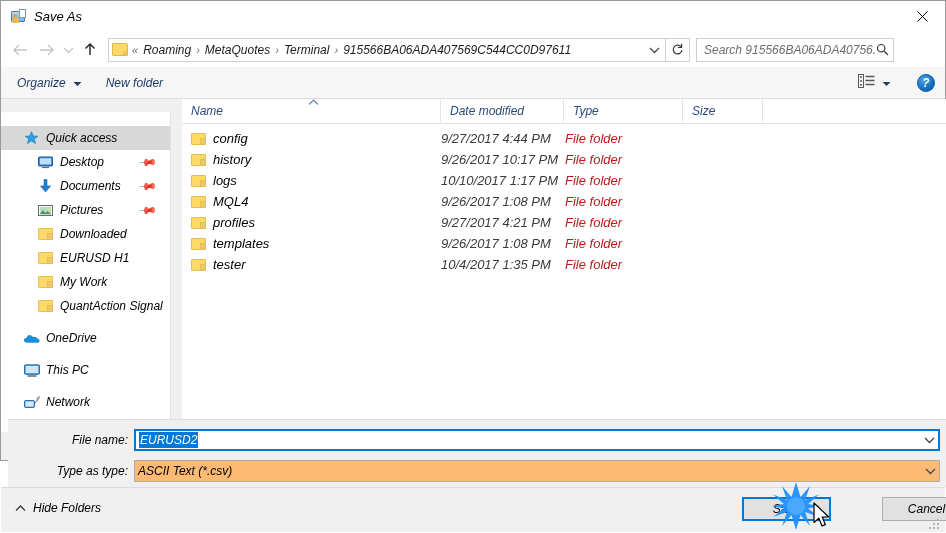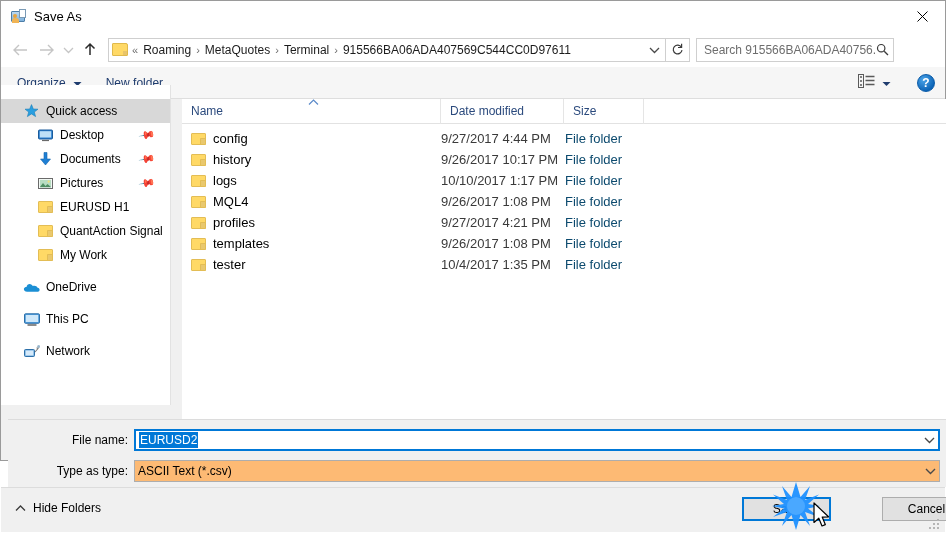--- a/index.html
+++ b/index.html
@@ -13,20 +13,21 @@
     background: #ffffff;
     color: #000000;
   }
 
   #dialog {
     position: relative;
     width: 946px;
     height: 461px;
     background: #f0f0f0;
     border: 1px solid #9a9a9a;
+    font-style: italic;
   }
 
   
   .titlebar {
     position: absolute;
     left: 0; top: 0;
     width: 944px; height: 31px;
     background: #ffffff;
     display: flex;
     align-items: center;
@@ -203,21 +204,21 @@
     font-size: 12px; font-weight: bold;
     display: flex; align-items: center; justify-content: center;
     margin-left: 22px;
     cursor: default;
     border: 1px solid #0a5ba8;
   }
 
   
   .sidebar {
     position: absolute;
-    left: 0; top: 84px;
+    left: 0; top: 111px;
     width: 170px; height: 320px;
     background: #ffffff;
     border-right: 1px solid #e2e2e2;
     padding-top: 14px;
     overflow: hidden;
   }
   .side-item {
     height: 24px;
     display: flex; align-items: center;
     padding-left: 22px;
@@ -314,21 +315,21 @@
   }
   .cell-name .folder-glyph { margin-right: 7px; flex: 0 0 auto; }
   .cell-date {
     width: 123px;
     color: #3a3a3a;
     padding-left: 0px;
     white-space: nowrap;
   }
   .cell-type {
     width: 119px;
-    color: #0c4a6e;
+    color: #b91c1c;
     padding-left: 1px;
     white-space: nowrap;
   }
   .cell-size { width: 80px; }
   .rows-wrap { padding-top: 4px; }
 
   
   .formarea {
     position: absolute;
     left: 7px; top: 418px;
@@ -587,40 +588,46 @@
             <rect x="0.5" y="1.5" width="14" height="10" fill="#fff" stroke="#6a6a6a"></rect>
             <rect x="1.8" y="2.8" width="11.4" height="7.4" fill="#b8ddc2"></rect>
             <path d="M1.8 10.2 L5 6 L7.5 9 L9.5 7 L13.2 10.2 Z" fill="#4f8f63"></path>
             <circle cx="10.7" cy="4.6" r="1.1" fill="#f2e07a"></circle>
           </svg>
       </span>
       <span>Pictures</span>
       <span class="pin">📌</span>
     </div>
 
+    <div class="side-item child">
+      <span class="side-ico">
+          <span class="folder-glyph"></span>
+        </span>
+      <span>Downloaded</span>
+    </div>
 
     <div class="side-item child">
       <span class="side-ico">
           <span class="folder-glyph"></span>
         </span>
       <span>EURUSD H1</span>
     </div>
 
     <div class="side-item child">
       <span class="side-ico">
           <span class="folder-glyph"></span>
         </span>
+      <span>My Work</span>
+    </div>
+
+    <div class="side-item child">
+      <span class="side-ico">
+          <span class="folder-glyph"></span>
+        </span>
       <span>QuantAction Signal</span>
-    </div>
-
-    <div class="side-item child">
-      <span class="side-ico">
-          <span class="folder-glyph"></span>
-        </span>
-      <span>My Work</span>
     </div>
 
     <div class="side-gap"></div>
     <div class="side-item">
       <span class="side-ico">
         <svg width="17" height="11" viewBox="0 0 17 11">
             <path d="M4.2 9.8 C1.8 9.8 0.6 8.3 0.9 6.8 C1.2 5.4 2.6 4.8 3.5 4.9 C3.8 3 5.6 1.8 7.4 2.2 C8.6 2.4 9.4 3.2 9.8 4 C11.6 3.2 14 4 14.6 5.8 C16.2 5.9 16.9 7.2 16.5 8.4 C16.1 9.4 15.1 9.8 14.2 9.8 Z" fill="#1b8fd4"></path>
           </svg>
       </span>
       <span>OneDrive</span>
@@ -650,20 +657,21 @@
       </span>
       <span>Network</span>
     </div>
   </div>
 
   <div class="filepane">
 
     <div class="colhead">
       <div class="ch ch-name">Name</div>
       <div class="ch ch-date">Date modified</div>
+      <div class="ch ch-type">Type</div>
       <div class="ch ch-size">Size</div>
       <div class="sort-indicator">
         <svg width="11" height="7" viewBox="0 0 11 7">
             <path d="M1 5.5 L5.5 1 L10 5.5" stroke="#5b8ac9" stroke-width="1.2" fill="none"></path>
           </svg>
       </div>
     </div>
 
     <div class="rows-wrap">
       <div class="row">

